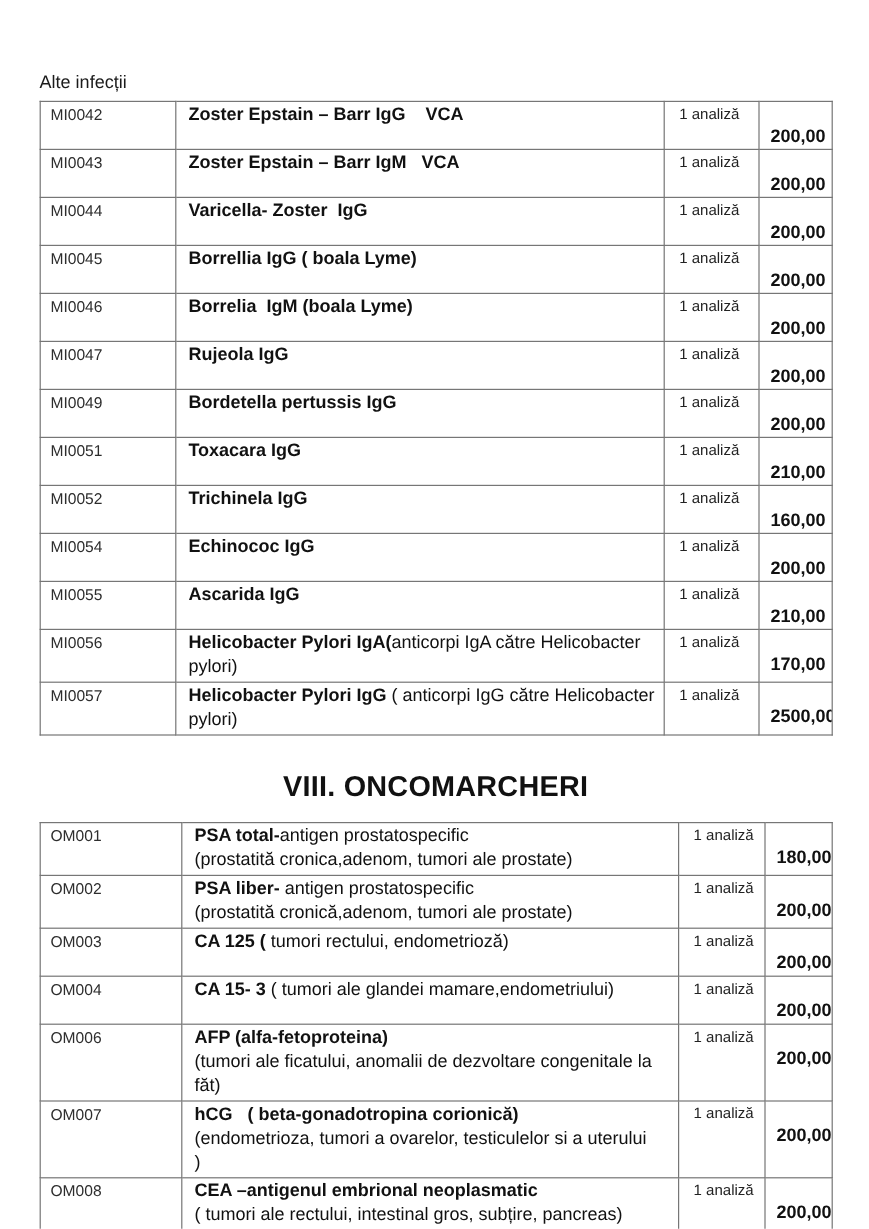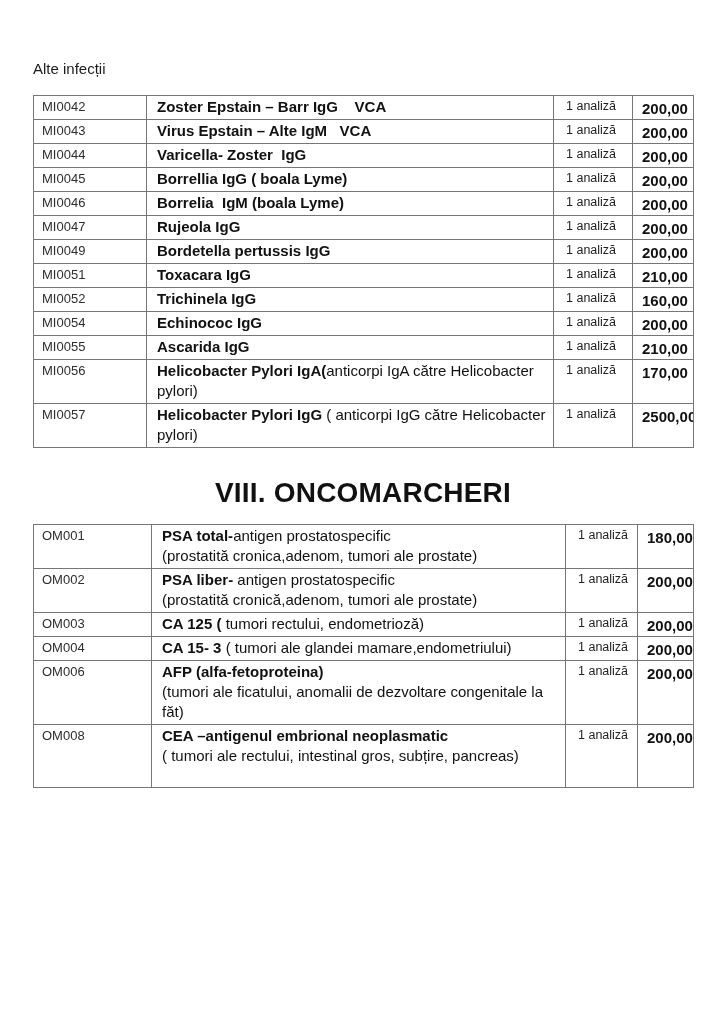--- a/index.html
+++ b/index.html
@@ -8,21 +8,21 @@
     width: 724px; height: 1024px;
     font-family: "Liberation Sans", sans-serif;
     color: #1c1c1c;
     overflow: hidden;
   }
   .page { padding: 60px 31px 0 33px; }
 
   .section-label {
     font-size: 15px;
     color: #1b1b1b;
-    margin-bottom: 18px;
+    margin-bottom: 7px;
   }
 
   table.price-table {
     border-collapse: collapse;
     width: 660px;
     table-layout: fixed;
   }
   .price-table td {
     border: 1px solid #767676;
     vertical-align: top;
@@ -47,41 +47,41 @@
     font-size: 12.5px;
     color: #222;
     padding-top: 3px;
     padding-left: 12px;
     white-space: nowrap;
   }
   td.col-price {
     font-size: 15px;
     font-weight: bold;
     color: #111;
-    padding-top: 4px;
+    padding-top: 20px;
     padding-left: 9px;
     white-space: nowrap;
   }
 
   
   #infections-table td { height: 22px; }
   #infections-table tr:nth-child(15) td { height: 40px; }
   #infections-table tr:nth-child(16) td { height: 46px; }
 
   #onco-table td { height: 21px; }
   #onco-table tr:nth-child(1) td { height: 43px; }
   #onco-table tr:nth-child(2) td { height: 44px; }
   #onco-table tr:nth-child(5) td { height: 43px; }
   #onco-table tr:nth-child(6) td { height: 63px; }
   #onco-table tr:nth-child(7) td { height: 82px; }
   #onco-table tr:nth-child(8) td { height: 31px; }
 
   .section-title {
     text-align: center;
-    font-size: 28px;
+    font-size: 24px;
     font-weight: bold;
     color: #111;
     margin: 29px 0 15px 0;
     letter-spacing: 0.2px;
   }
 </style>
 </head>
 <body>
 
 <div class="page">
@@ -97,21 +97,21 @@
     </colgroup>
     <tbody id="infections-tbody">
         <tr>
           <td class="col-code">MI0042</td>
           <td class="col-name"><span class="nm-bold">Zoster Epstain – Barr IgG    VCA</span></td>
           <td class="col-unit">1 analiză</td>
           <td class="col-price">200,00</td>
         </tr>
         <tr>
           <td class="col-code">MI0043</td>
-          <td class="col-name"><span class="nm-bold">Virus Epstain – Alte IgM   VCA</span></td>
+          <td class="col-name"><span class="nm-bold">Zoster Epstain – Barr IgM   VCA</span></td>
           <td class="col-unit">1 analiză</td>
           <td class="col-price">200,00</td>
         </tr>
         <tr>
           <td class="col-code">MI0044</td>
           <td class="col-name"><span class="nm-bold">Varicella- Zoster  IgG</span></td>
           <td class="col-unit">1 analiză</td>
           <td class="col-price">200,00</td>
         </tr>
         <tr>
@@ -214,20 +214,28 @@
           <td class="col-price">200,00</td>
         </tr>
         <tr>
           <td class="col-code">OM006</td>
           <td class="col-name"><span class="nm-bold">AFP (alfa-fetoproteina)</span><span class="nm-rest">
 (tumori ale ficatului, anomalii de dezvoltare congenitale la făt)</span></td>
           <td class="col-unit">1 analiză</td>
           <td class="col-price">200,00</td>
         </tr>
         <tr>
+          <td class="col-code">OM007</td>
+          <td class="col-name"><span class="nm-bold">hCG   ( beta-gonadotropina corionică)</span><span class="nm-rest">
+(endometrioza, tumori a ovarelor, testiculelor si a uterului
+)</span></td>
+          <td class="col-unit">1 analiză</td>
+          <td class="col-price">200,00</td>
+        </tr>
+        <tr>
           <td class="col-code">OM008</td>
           <td class="col-name"><span class="nm-bold">CEA –antigenul embrional neoplasmatic</span><span class="nm-rest">
 ( tumori ale rectului, intestinal gros, subțire, pancreas)</span></td>
           <td class="col-unit">1 analiză</td>
           <td class="col-price">200,00</td>
         </tr>
       </tbody>
   </table>
 
 </div>

